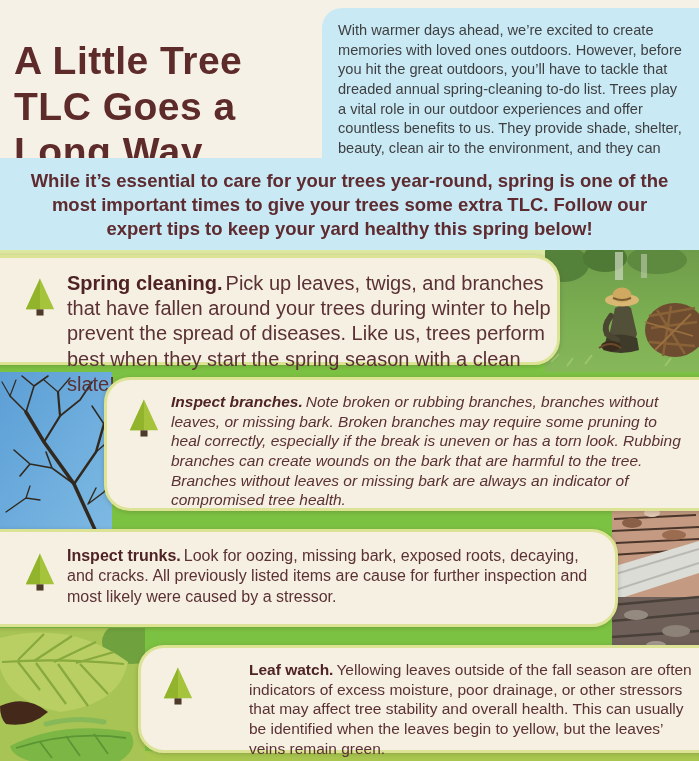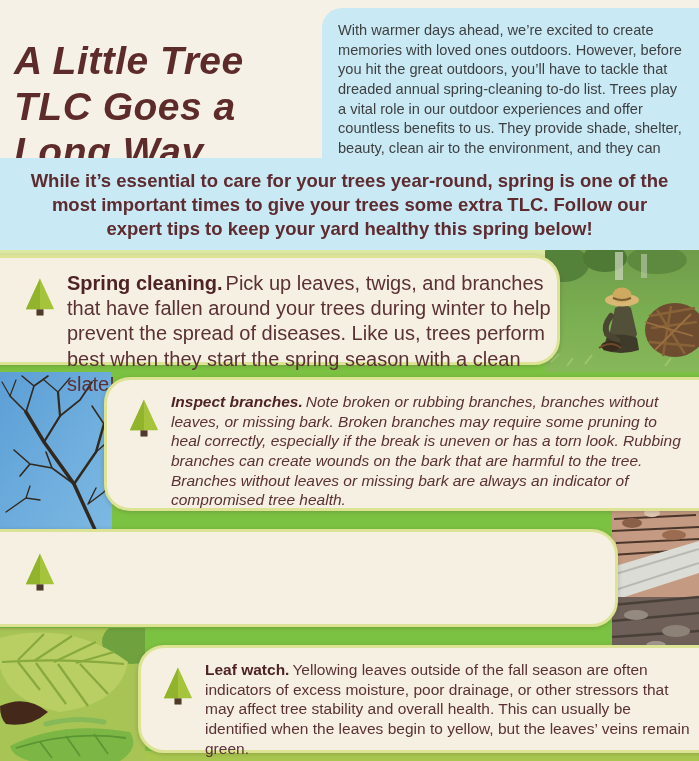--- a/index.html
+++ b/index.html
@@ -5,21 +5,21 @@
   html,body{margin:0;padding:0;background:#e8e8e8;}
   #poster{
     position:relative;width:699px;height:761px;overflow:hidden;
     font-family:"Liberation Sans",sans-serif;
     background:#7cc242;
   }
   
   .header-band{position:absolute;left:0;top:0;width:699px;height:158px;background:#f6f1e6;}
   .poster-title{
     position:absolute;left:14px;top:12px;width:305px;
-    font-size:39px;font-weight:bold;line-height:1.17;color:#5e2b2b;letter-spacing:.5px;font-style:italic;
+    font-size:39px;font-weight:bold;line-height:1.17;color:#5e2b2b;letter-spacing:.5px;
   }
   .intro-panel{
     position:absolute;left:322px;top:8px;width:377px;height:164px;
     background:#c9e9f4;border-radius:20px 0 0 0;box-sizing:border-box;
     padding:13px 10px 0 16px;
   }
   .intro-text{font-size:14.6px;line-height:1.35;color:#3e3f41;margin:0;}
   .banner-band{
     position:absolute;left:0;top:158px;width:699px;height:94px;background:#c9e9f4;
     display:flex;align-items:center;justify-content:center;
@@ -48,21 +48,21 @@
   .tip-icon{flex:0 0 auto;margin:6px 12px 0 6px;}
   .tip-text{margin:0;color:#5a3134;}
   .tip-text strong{color:#4f2326;margin-right:3px;}
   #tip-1{left:-24px;top:255px;width:584px;height:110px;border-radius:0 26px 26px 0;padding:13px 6px 10px 40px;}
   #tip-1 .tip-text{font-size:20px;line-height:1.26;}
   #tip-2{left:104px;top:377px;width:620px;height:134px;border-radius:26px 0 0 26px;padding:12px 40px 10px 16px;}
   #tip-2 .tip-text{font-size:15.5px;line-height:1.27;font-style:italic;}
   #tip-3{left:-24px;top:529px;width:642px;height:98px;border-radius:0 26px 26px 0;padding:14px 26px 10px 40px;}
   #tip-3 .tip-text{font-size:16px;line-height:1.28;}
   #tip-4{left:138px;top:645px;width:585px;height:108px;border-radius:26px 0 0 26px;padding:12px 24px 10px 16px;}
-  #tip-4 .tip-text{font-size:15.5px;line-height:1.27;}
+  #tip-4 .tip-text{font-size:15.5px;line-height:1.27;margin-left:44px;}
 </style>
 </head>
 <body>
 
 <div id="poster">
 
   <div class="header-band">
     <h1 class="poster-title">A Little Tree TLC Goes a Long Way</h1>
   </div>
   <div class="intro-panel">
@@ -182,20 +182,21 @@
     </svg>
     <p class="tip-text"><strong>Inspect branches.</strong><span>Note broken or rubbing branches, branches without leaves, or missing bark. Broken branches may require some pruning to heal correctly, especially if the break is uneven or has a torn look. Rubbing branches can create wounds on the bark that are harmful to the tree. Branches without leaves or missing bark are always an indicator of compromised tree health.</span></p>
   </div>
 
   <div class="tip-box" id="tip-3">
     <svg class="tip-icon" width="30" height="40" viewBox="0 0 34 44">
       <polygon points="17,1 33,36 1,36" fill="#a5c33b"></polygon>
       <polygon points="17,1 17,36 1,36" fill="#92b42d"></polygon>
       <rect x="13" y="36" width="8" height="7" fill="#4e3a2a"></rect>
     </svg>
+    <p class="tip-text"><strong>Inspect trunks.</strong><span>Look for oozing, missing bark, exposed roots, decaying, and cracks. All previously listed items are cause for further inspection and most likely were caused by a stressor.</span></p>
   </div>
 
   <div class="tip-box" id="tip-4">
     <svg class="tip-icon" width="30" height="40" viewBox="0 0 34 44">
       <polygon points="17,1 33,36 1,36" fill="#a5c33b"></polygon>
       <polygon points="17,1 17,36 1,36" fill="#92b42d"></polygon>
       <rect x="13" y="36" width="8" height="7" fill="#4e3a2a"></rect>
     </svg>
     <p class="tip-text"><strong>Leaf watch.</strong><span>Yellowing leaves outside of the fall season are often indicators of excess moisture, poor drainage, or other stressors that may affect tree stability and overall health. This can usually be identified when the leaves begin to yellow, but the leaves’ veins remain green.</span></p>
   </div>

